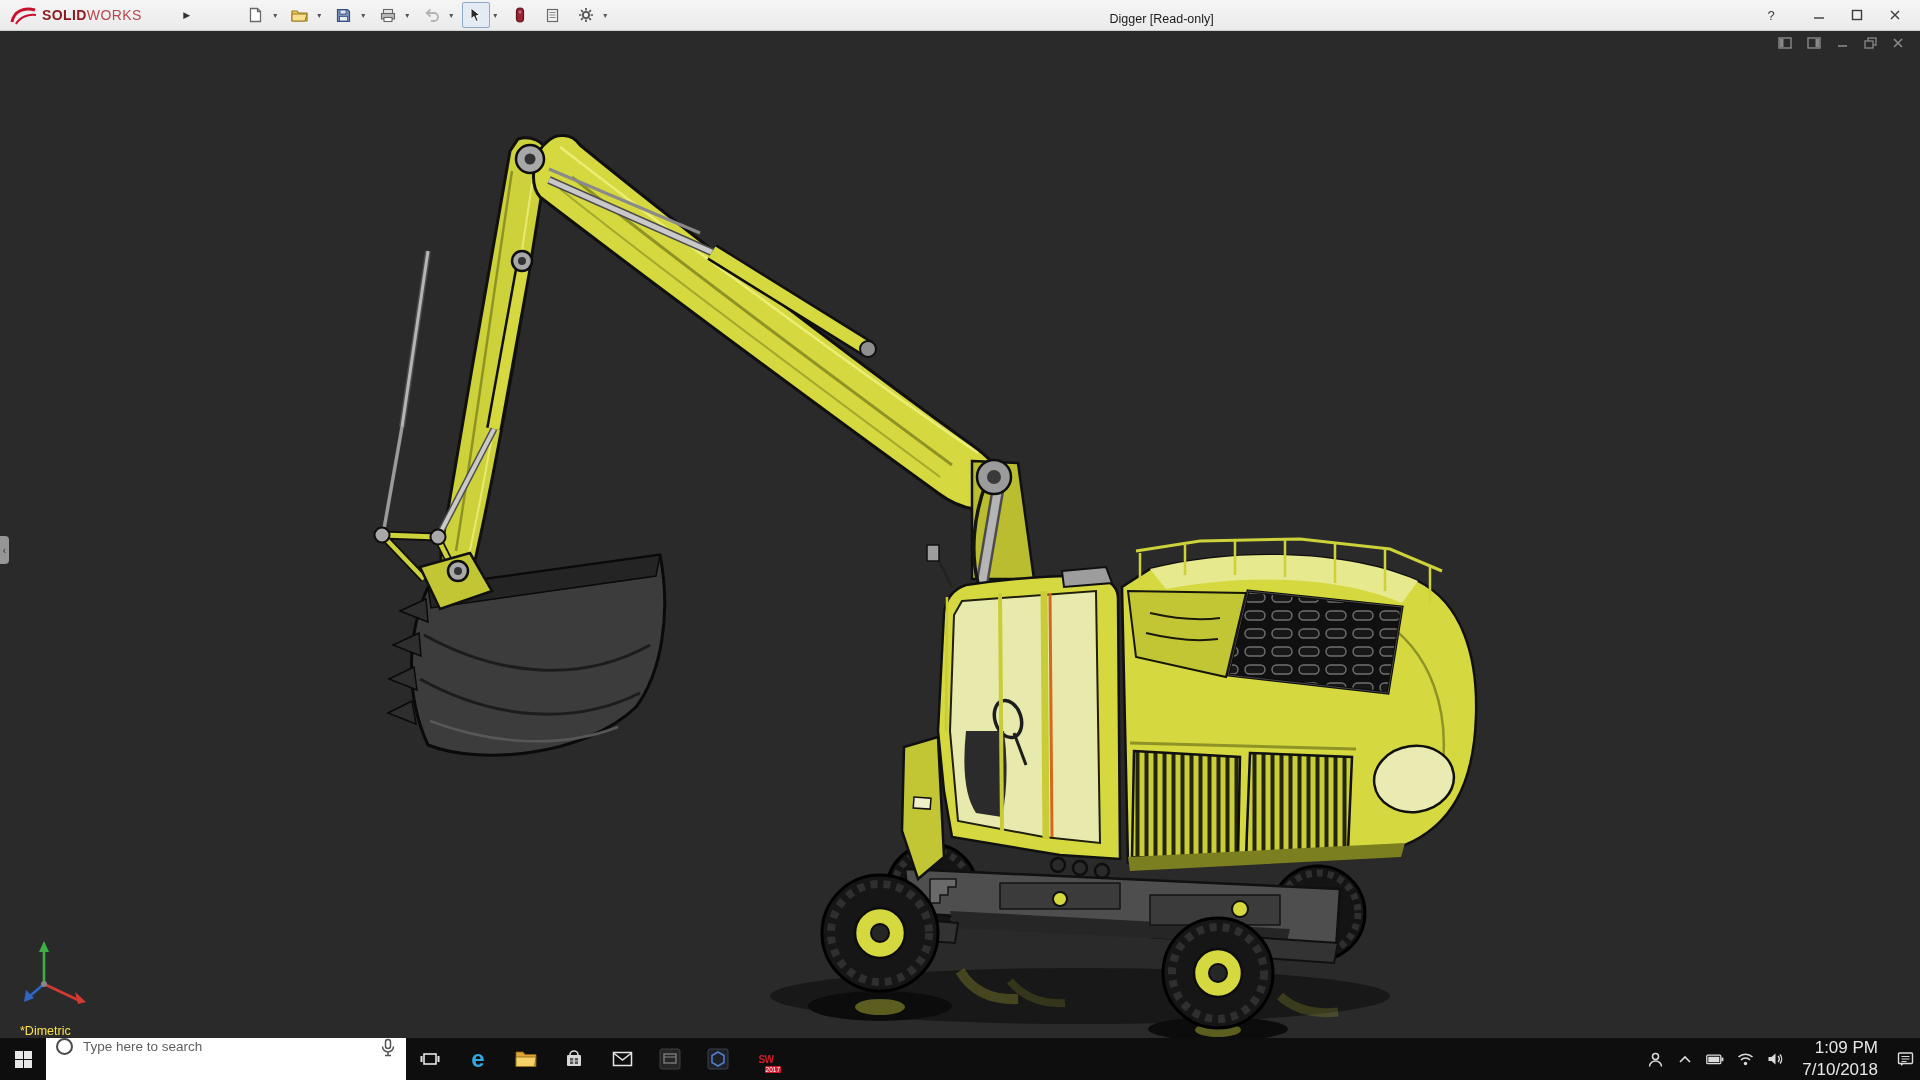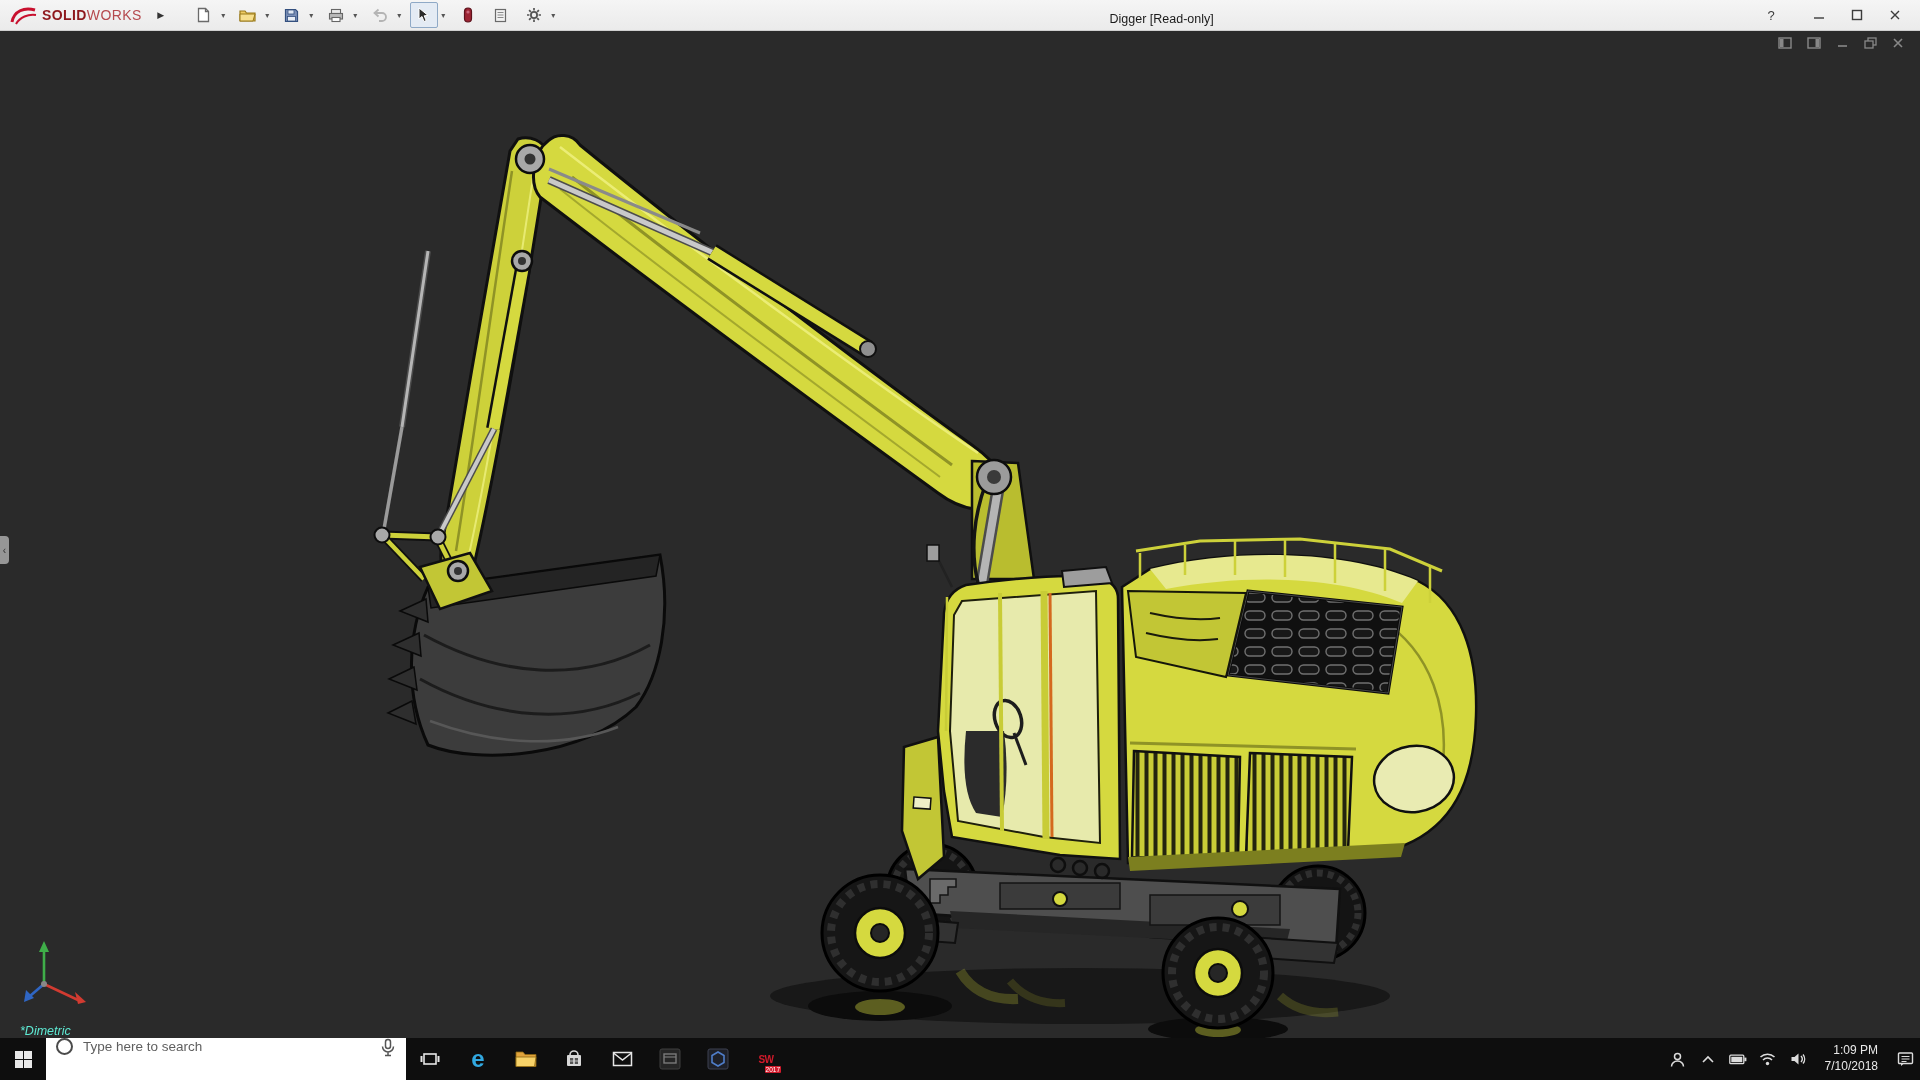--- a/index.html
+++ b/index.html
@@ -1,21 +1,21 @@
 <!DOCTYPE html>
 <html><head>
 <meta charset="utf-8">
 <style>
   html,body{margin:0;padding:0;width:1920px;height:1080px;overflow:hidden;background:#000;
     font-family:"Liberation Sans",sans-serif;cursor:default;-webkit-user-select:none;user-select:none;}
   .app{display:grid;grid-template-rows:31px 1007px 42px;width:1920px;height:1080px;}
 
   
   .titlebar{background:linear-gradient(#f5f5f5,#ebebeb);border-bottom:1px solid #cfcfcf;
-    display:flex;align-items:center;position:relative;box-sizing:border-box;}
+    display:flex;align-items:center;position:relative;box-sizing:border-box;gap:26px;}
   .logo{display:flex;align-items:center;gap:5px;padding-left:10px;}
   .brand{font-size:14px;letter-spacing:.4px;}
   .brand .b{font-weight:bold;color:#8e181d;}
   .brand .l{color:#b5494e;}
   .flyout{margin-left:12px;font-size:9px;color:#333;width:14px;text-align:center;}
   .toolbar{display:flex;align-items:center;margin-left:22px;gap:1px;}
   .tb-group{display:flex;align-items:center;margin-right:4px;}
   .tb-btn{width:26px;height:24px;display:flex;align-items:center;justify-content:center;border:1px solid transparent;border-radius:2px;}
   .tb-btn.active{background:#e4ebf4;border:1px solid #8fa9c6;}
   .caret{font-size:8px;color:#555;width:11px;text-align:center;}
@@ -25,37 +25,37 @@
   .help-btn{margin-right:10px;font-size:13px;color:#3c3c3c;}
 
   
   .viewport{position:relative;background:#2a2a2a;overflow:hidden;}
   .model-svg{position:absolute;inset:0;width:1920px;height:1007px;}
   .doc-controls{position:absolute;top:6px;right:16px;display:flex;gap:15px;align-items:center;opacity:.85;}
   .doc-controls svg{display:block;}
   .left-tab{position:absolute;left:0;top:505px;width:9px;height:28px;background:#a9a9a9;border-radius:0 4px 4px 0;
     display:flex;align-items:center;justify-content:center;font-size:10px;color:#333;opacity:.85;}
   .triad{position:absolute;left:22px;bottom:24px;}
-  .view-label{position:absolute;left:20px;bottom:0px;font-size:12.5px;color:#5eead4;font-style:italic;}
+  .view-label{position:absolute;left:20px;bottom:0px;font-size:12.5px;color:#fde047;}
 
   
   .taskbar{background:#0e0e0e;display:flex;align-items:stretch;color:#e8e8e8;}
   .tb-start{width:46px;display:flex;align-items:center;justify-content:center;}
   .search{width:360px;background:#ffffff;display:flex;align-items:flex-start;gap:8px;padding:0 10px;box-sizing:border-box;}
   .search-ring{width:13px;height:13px;border:2px solid #4a4a4a;border-radius:50%;flex:none;}
   .search input{border:none;outline:none;flex:1;font-size:13.5px;color:#444;font-family:"Liberation Sans",sans-serif;background:transparent;}
   .search input::placeholder{color:#5f5f5f;}
   .tb-app{width:48px;display:flex;align-items:center;justify-content:center;}
   .edge-e{font-size:24px;font-weight:bold;color:#31a8e0;line-height:1;}
   .sw-ico{position:relative;width:26px;height:26px;display:flex;align-items:center;justify-content:center;}
   .sw-ico .sw{font-weight:bold;font-size:10px;color:#d11a2b;letter-spacing:-.5px;}
   .sw-ico .yr{position:absolute;right:-2px;bottom:-1px;font-size:6.5px;color:#fff;background:#d11a2b;padding:0 1px;border-radius:1px;}
   .tray{margin-left:auto;display:flex;align-items:center;gap:12px;padding-right:6px;}
   .tray-ico{width:18px;height:18px;display:flex;align-items:center;justify-content:center;}
-  .clock{display:flex;flex-direction:column;align-items:flex-end;justify-content:center;font-size:12px;line-height:1.3;padding:0 6px;text-align:center;}
+  .clock{display:flex;flex-direction:column;align-items:flex-end;justify-content:center;font-size:17px;line-height:1.3;padding:0 6px;text-align:center;}
 </style>
 </head>
 <body>
 
 <div class="app">
 
   <div class="titlebar">
     <div class="logo">
       <svg width="27" height="20" viewBox="0 0 27 20">
         <path d="M2 17 C4 6 14 2 25 5" stroke="#c8102e" stroke-width="3" fill="none"></path>

